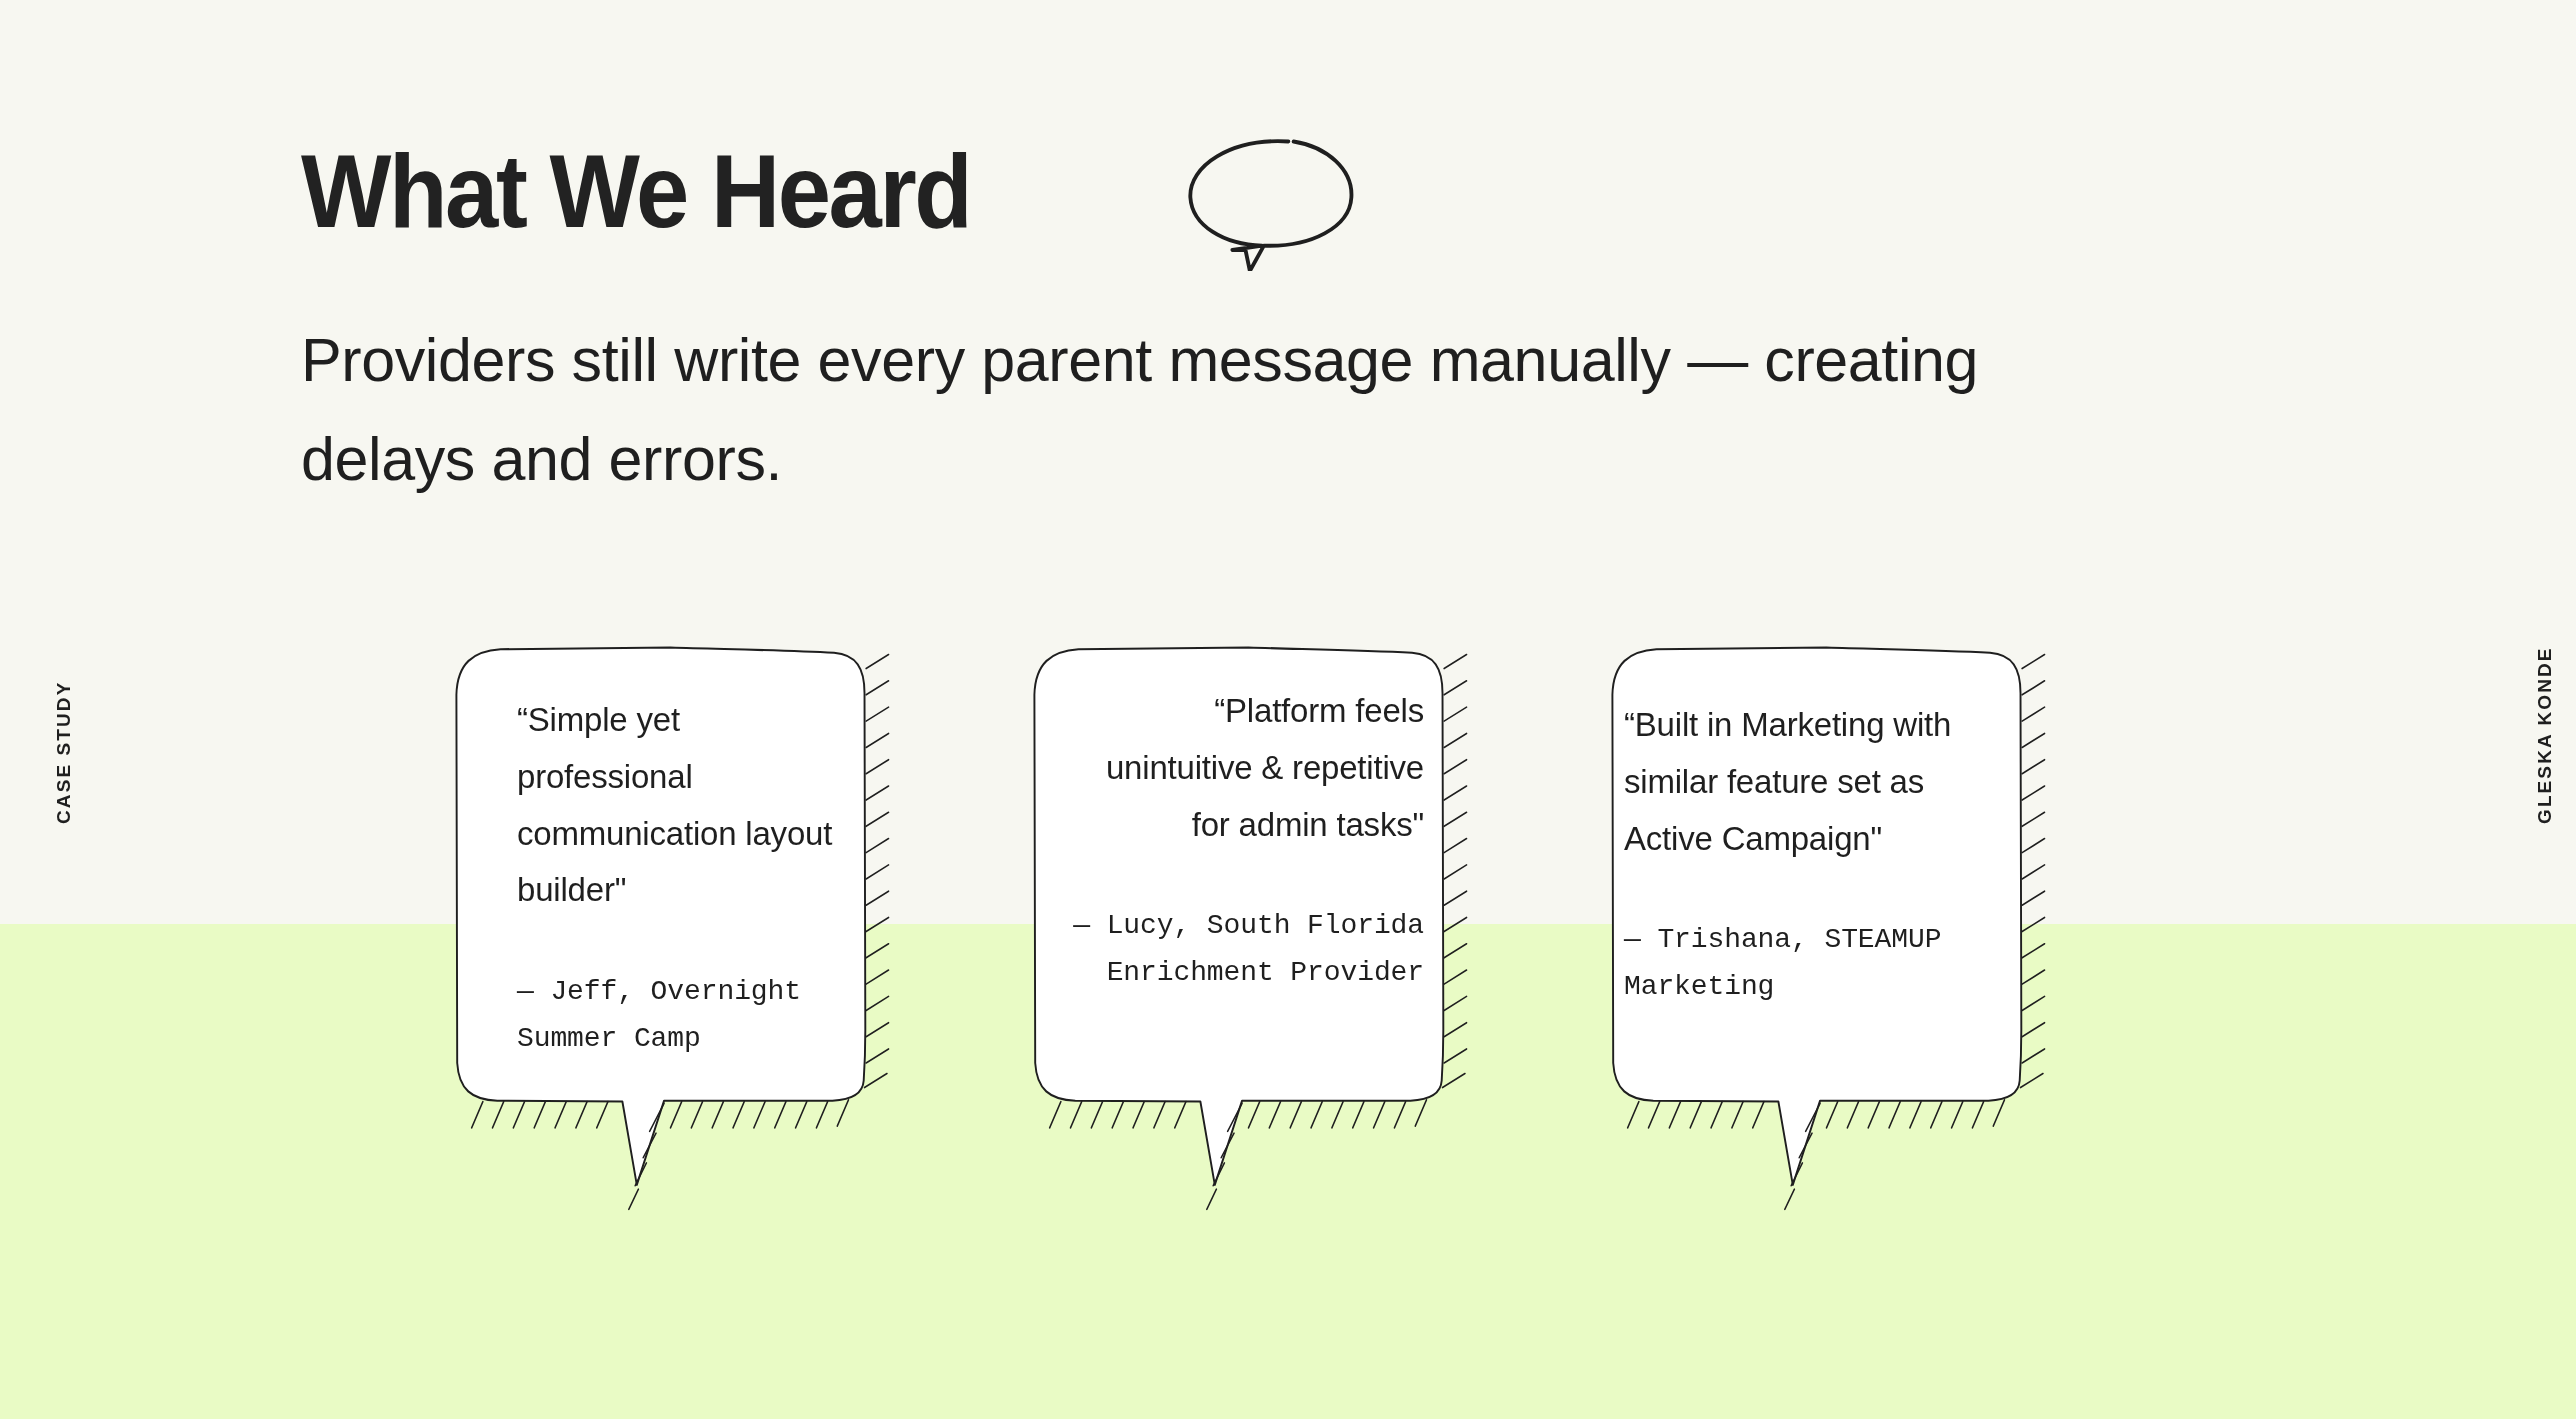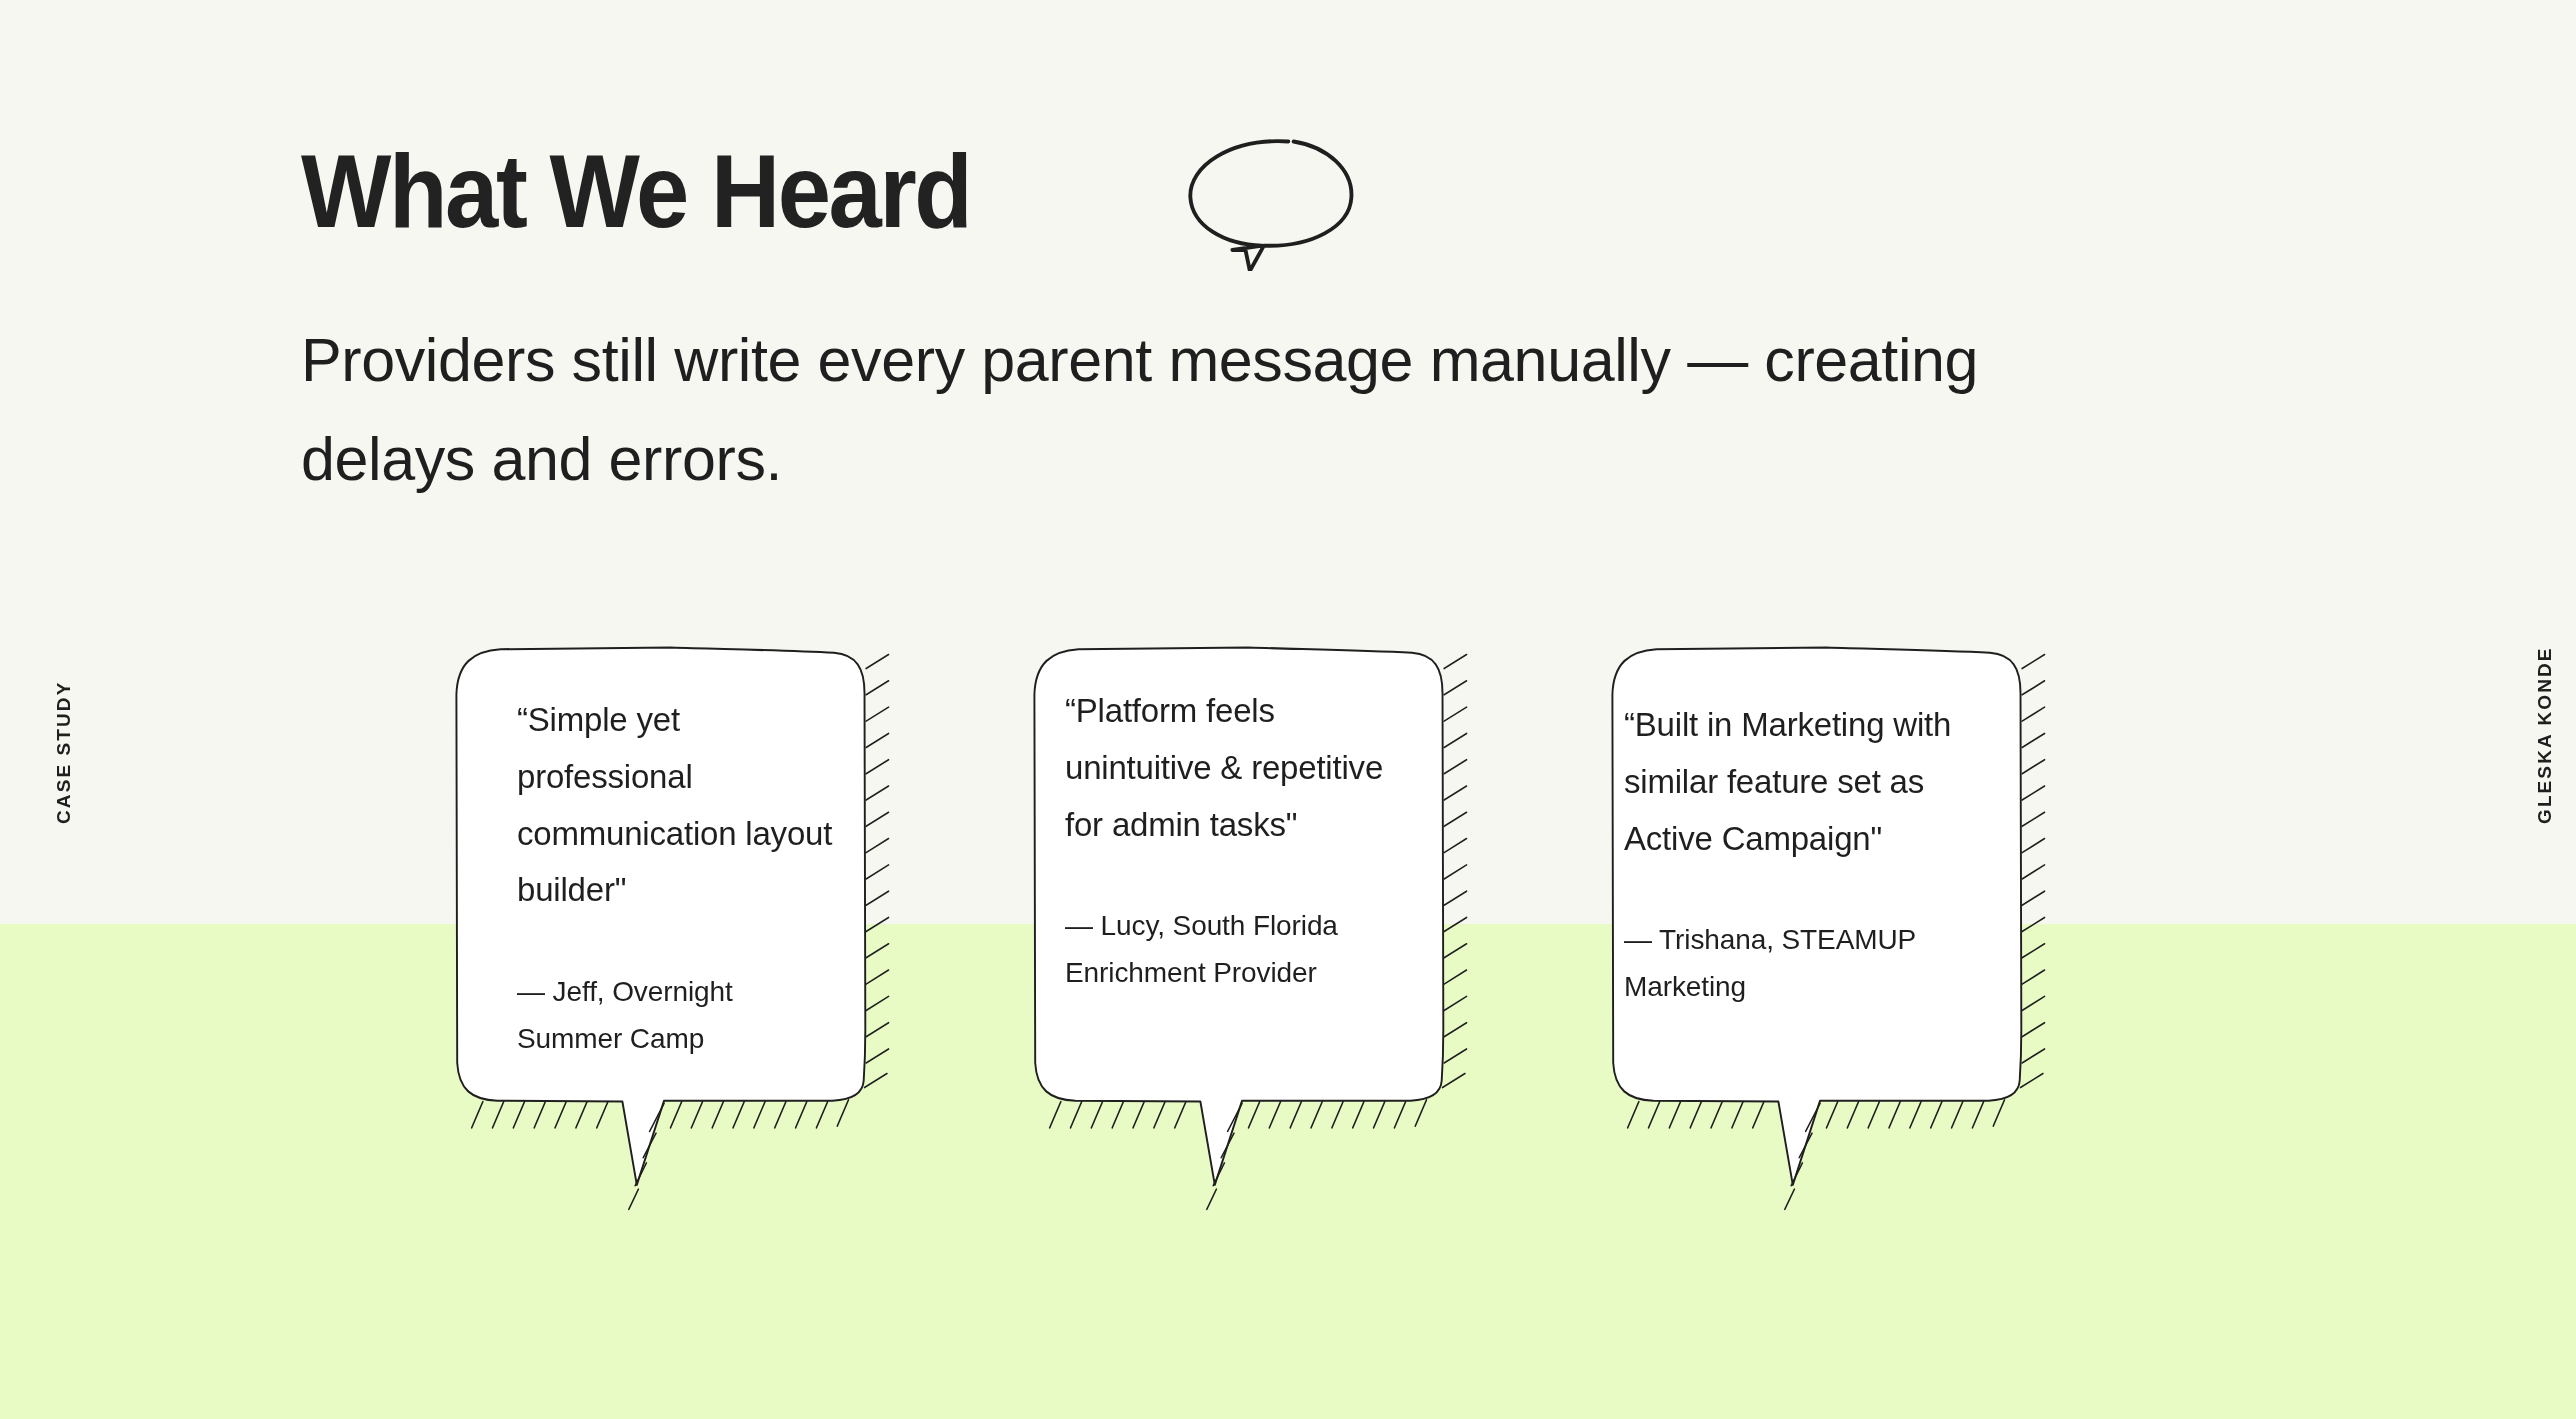--- a/index.html
+++ b/index.html
@@ -119,20 +119,21 @@
     line-height: 1.72;
     letter-spacing: -0.2px;
     font-weight: 400;
   }
   .attrib {
     margin-top: 49px;
     font-size: 28px;
     line-height: 1.68;
     letter-spacing: -0.1px;
     font-weight: 400;
+    font-family: Liberation Mono, monospace;
   }
 </style>
 </head>
 <body>
 
 <div id="slide">
 
   <div class="band-top"></div>
   <div class="band-bottom"></div>
 
@@ -216,21 +217,21 @@
           <path d="M 240 592 L 226 618"></path>
           <path d="M 230 622 L 218 645"></path>
         </g>
       </svg>
       <div class="card-text" style="left:63px; top:48px; width:324px;">
         <div class="quote-line">“Simple yet professional communication layout builder"</div>
         <div class="attrib">— Jeff, Overnight Summer Camp</div>
       </div>
     </div>
 
-    <div class="card" id="card1" style="left:1032px;">
+    <div class="card" id="card1" style="left:1032px;text-align:right;">
       <svg class="card-svg" viewBox="0 0 560 640" preserveAspectRatio="none" xmlns="http://www.w3.org/2000/svg">
         <path d="M 3 58
                  C 4 22, 24 8, 58 6
                  L 270 4 C 340 6, 412 7, 474 10
                  C 502 12, 512 28, 512 56
                  L 513 440 C 513 470, 512 484, 511 498
                  C 510 512, 498 520, 472 521
                  L 262 521
                  L 228 617
                  L 210 522

